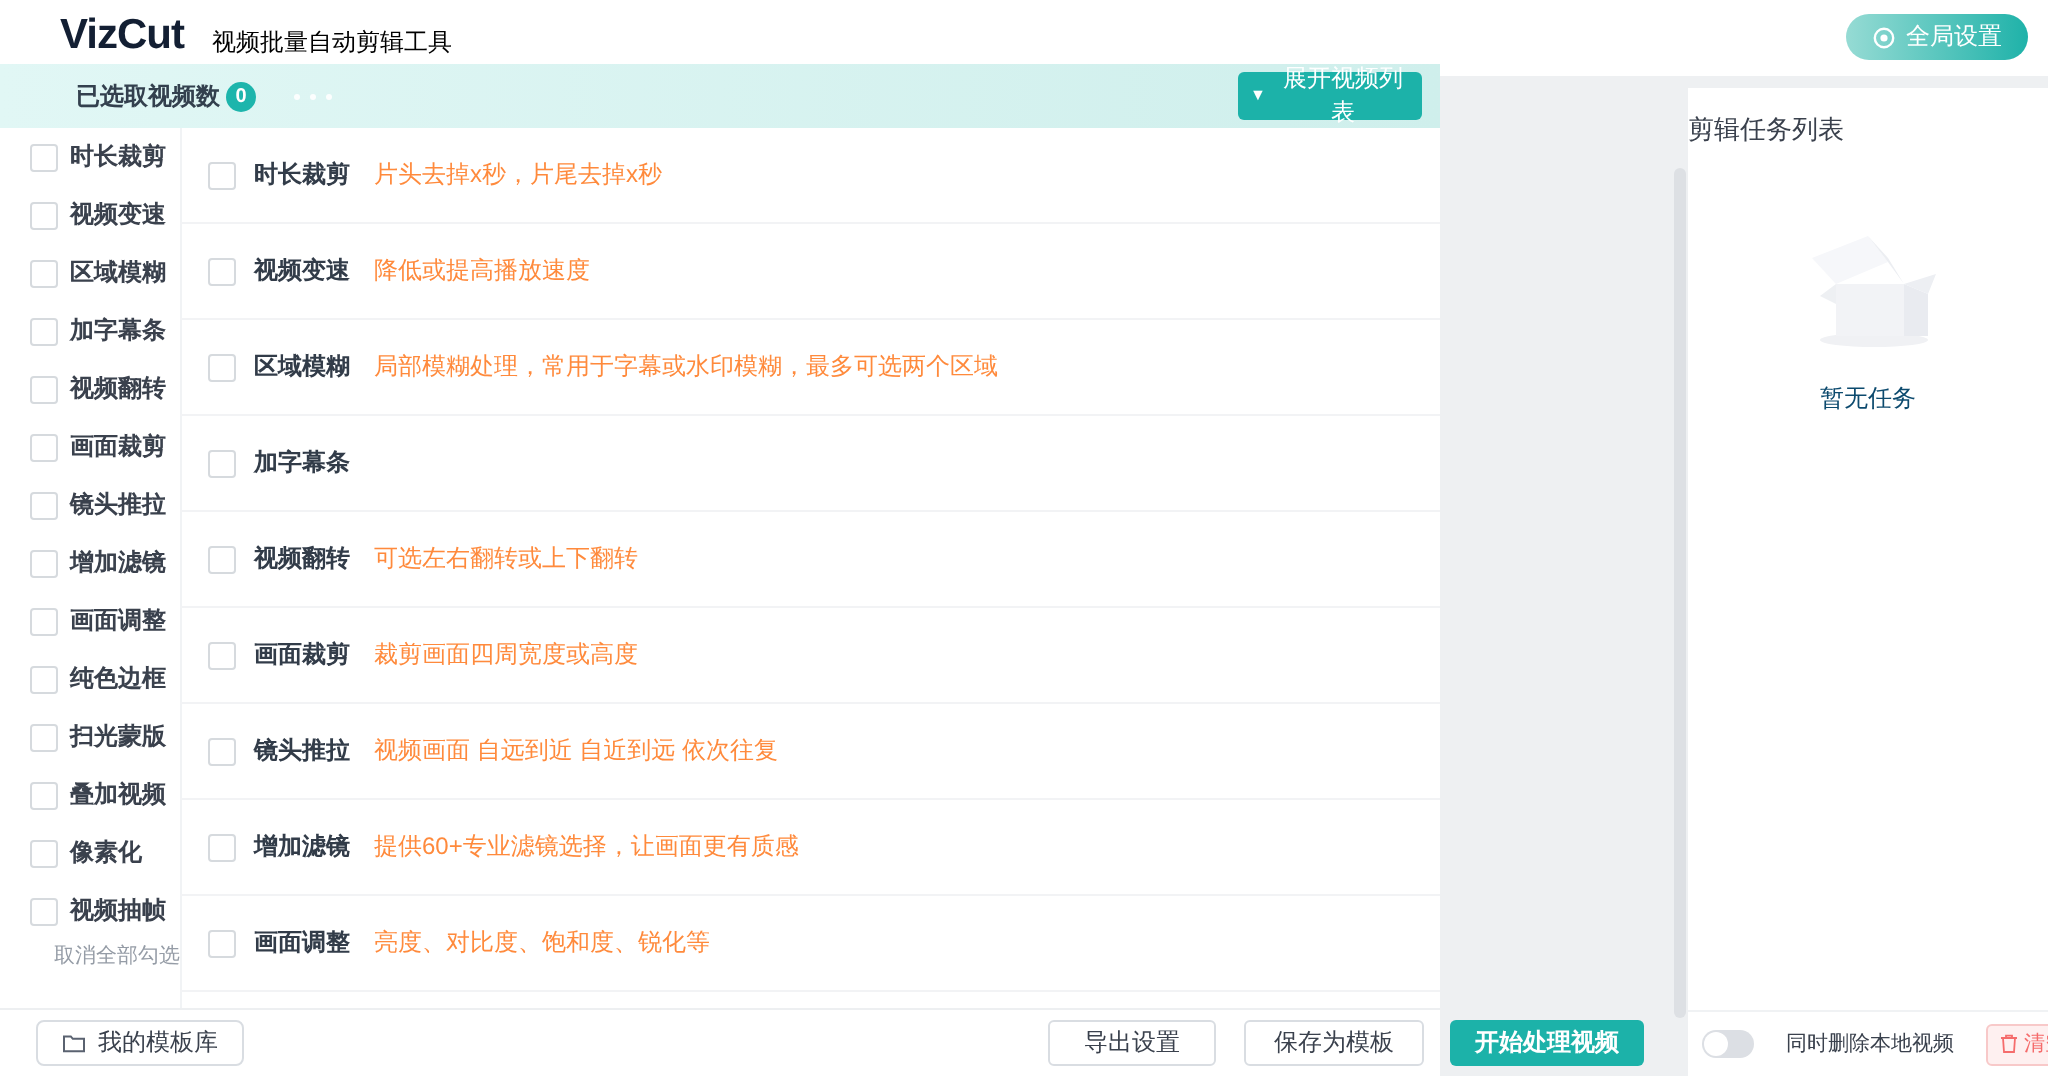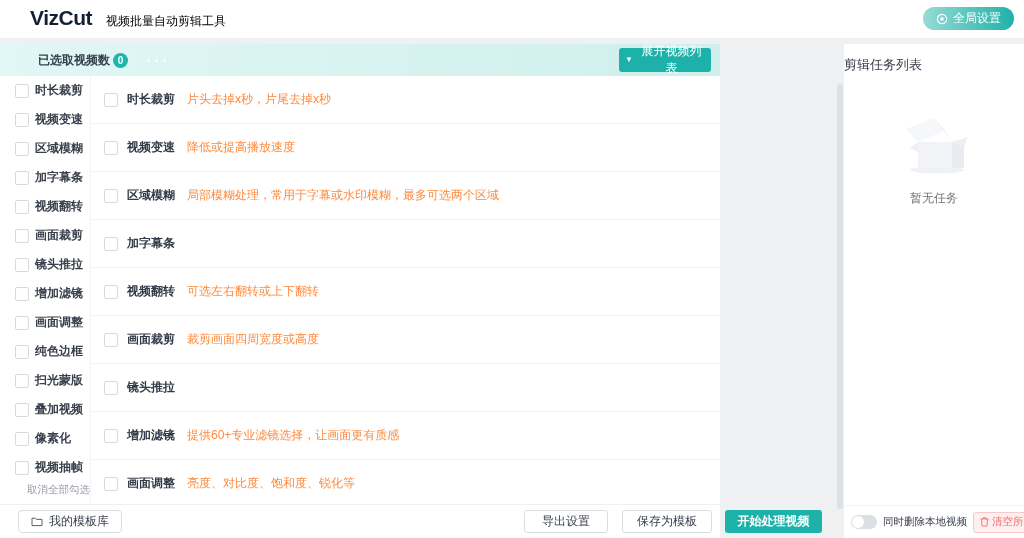--- a/index.html
+++ b/index.html
@@ -7,21 +7,21 @@
        font-family:"Liberation Sans","DejaVu Sans",sans-serif;position:relative;color:#3a414d;}
 
   
   .header{position:absolute;top:0;left:0;right:0;height:38px;background:#fff;}
   .logo{position:absolute;left:30px;top:6px;font-size:21px;font-weight:800;color:#131f33;letter-spacing:-.5px;}
   .subtitle{position:absolute;left:106px;top:13px;font-size:12px;color:#000000;}
   .global-btn{position:absolute;right:10px;top:7px;height:23px;padding:0 13px;border:none;border-radius:12px;
       background:linear-gradient(90deg,#96dbd4,#1fb2a9);color:#fff;font-size:12px;display:flex;align-items:center;gap:5px;cursor:pointer;}
 
   
-  .left-card{position:absolute;left:0;top:44px;width:720px;bottom:0;background:#fff;}
+  .left-card{position:absolute;left:0;top:32px;width:720px;bottom:0;background:#fff;}
   .teal-bar{position:absolute;left:0;top:0;right:0;height:32px;background:linear-gradient(90deg,#e1f7f5,#cfefec);}
   .sel-label{position:absolute;left:38px;top:0;line-height:32px;font-size:12px;font-weight:700;color:#33404e;}
   .badge{position:absolute;left:113px;top:9px;width:15px;height:15px;border-radius:50%;background:#1db5ac;color:#fff;
       font-size:10px;font-weight:700;display:flex;align-items:center;justify-content:center;}
   .dots{position:absolute;left:147px;top:15px;display:flex;gap:5px;}
   .dots i{width:3px;height:3px;border-radius:50%;background:rgba(255,255,255,.9);}
   .expand-btn{position:absolute;right:9px;top:4px;height:24px;width:92px;background:#1cb2a9;border:none;border-radius:3px;
       color:#fff;font-size:12px;display:flex;align-items:center;justify-content:center;gap:5px;cursor:pointer;}
   .caret{font-size:8px;line-height:1;}
 
@@ -47,23 +47,23 @@
   .start-btn{left:725px;width:97px;background:#1cb2a9;border:none;color:#fff;font-weight:600;}
 
   
   .scroll-col{position:absolute;left:836px;top:44px;width:8px;bottom:0;}
   .scroll-thumb{position:absolute;left:1px;top:40px;width:6px;height:425px;border-radius:3px;background:#dde0e4;cursor:pointer;}
 
   
   .right-panel{position:absolute;left:844px;right:0;top:44px;bottom:0;background:#fff;}
   .panel-title{font-size:13px;font-weight:500;color:#3a414d;padding-top:12px;}
   .empty-wrap{position:absolute;top:62px;left:0;right:0;text-align:center;}
-  .empty-text{margin-top:8px;font-size:12px;color:#737373;}
+  .empty-text{margin-top:8px;font-size:12px;color:#0c4a6e;}
   .right-footer{position:absolute;left:0;right:0;bottom:0;height:33px;background:#fff;border-top:1px solid #f0f2f4;
-      display:flex;align-items:center;padding:0 7px;gap:6px;box-sizing:border-box;}
+      display:flex;align-items:center;padding:0 7px;gap:16px;box-sizing:border-box;}
   .toggle{width:26px;height:14px;border-radius:7px;background:#dcdfe4;position:relative;flex:none;cursor:pointer;}
   .knob{position:absolute;left:1px;top:1px;width:12px;height:12px;border-radius:50%;background:#fff;}
   .toggle-label{font-size:10.5px;color:#3a414d;white-space:nowrap;}
   .clear-btn{margin-left:auto;height:21px;padding:0 6px;border:1px solid #f8c9c9;background:#fef0f0;color:#f56c6c;
       border-radius:3px;font-size:10.5px;display:flex;align-items:center;gap:3px;cursor:pointer;white-space:nowrap;}
 </style>
 </head>
 <body>
 
 <div class="header">
@@ -201,20 +201,21 @@
 
   <div class="feature-row">
     <span class="checkbox"></span>
     <span class="feature-title">画面裁剪</span>
     <span class="feature-desc">裁剪画面四周宽度或高度</span>
   </div>
 
   <div class="feature-row">
     <span class="checkbox"></span>
     <span class="feature-title">镜头推拉</span>
+    <span class="feature-desc">视频画面 自远到近 自近到远 依次往复</span>
   </div>
 
   <div class="feature-row">
     <span class="checkbox"></span>
     <span class="feature-title">增加滤镜</span>
     <span class="feature-desc">提供60+专业滤镜选择，让画面更有质感</span>
   </div>
 
   <div class="feature-row">
     <span class="checkbox"></span>

